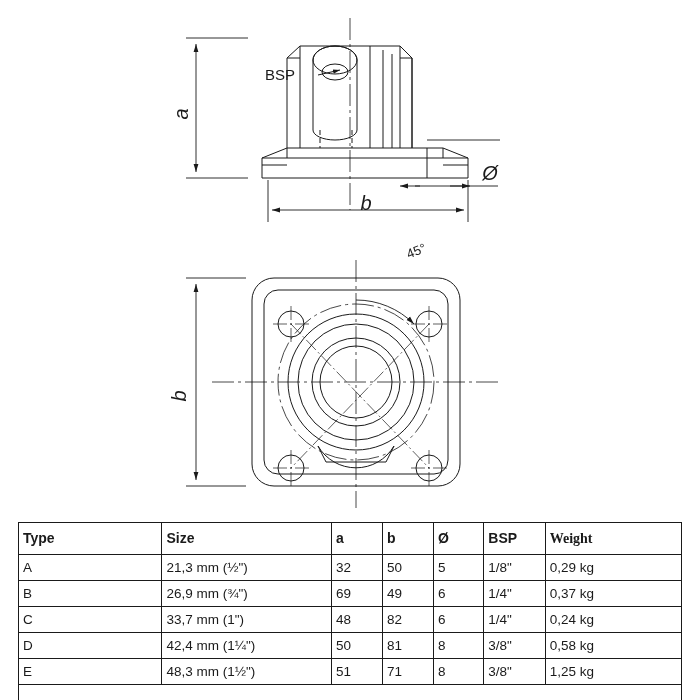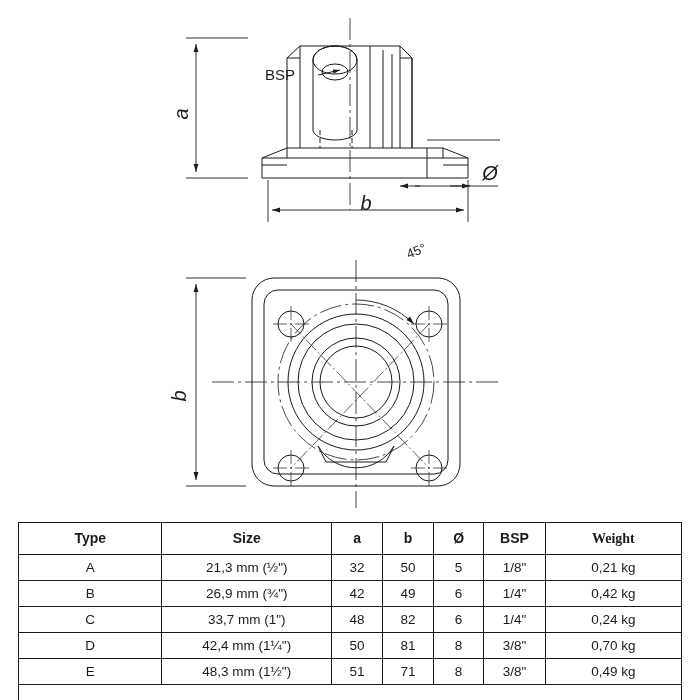--- a/index.html
+++ b/index.html
@@ -35,21 +35,21 @@
   table.spec {
     width: 664px;
     border-collapse: collapse;
     font-size: 13.5px;
   }
   table.spec th, table.spec td {
     border: 1px solid #1a1a1a;
     padding: 2px 4px;
     height: 21px;
     line-height: 17px;
-    text-align: center;
+    text-align: left;
     font-weight: normal;
   }
   table.spec thead th {
     font-weight: bold;
     font-size: 14px;
     height: 27px;
   }
   .col-type { width: 150px; }
   .col-size { width: 180px; }
   .col-a { width: 46px; }
@@ -214,57 +214,57 @@
         </tr>
       </thead>
       <tbody>
         <tr>
           <td>A</td>
           <td>21,3 mm (½")</td>
           <td>32</td>
           <td>50</td>
           <td>5</td>
           <td>1/8"</td>
-          <td>0,21 kg</td>
+          <td>0,29 kg</td>
         </tr>
         <tr>
           <td>B</td>
           <td>26,9 mm (¾")</td>
-          <td>42</td>
+          <td>69</td>
           <td>49</td>
           <td>6</td>
           <td>1/4"</td>
-          <td>0,42 kg</td>
+          <td>0,37 kg</td>
         </tr>
         <tr>
           <td>C</td>
           <td>33,7 mm (1")</td>
           <td>48</td>
           <td>82</td>
           <td>6</td>
           <td>1/4"</td>
           <td>0,24 kg</td>
         </tr>
         <tr>
           <td>D</td>
           <td>42,4 mm (1¼")</td>
           <td>50</td>
           <td>81</td>
           <td>8</td>
           <td>3/8"</td>
-          <td>0,70 kg</td>
+          <td>0,58 kg</td>
         </tr>
         <tr>
           <td>E</td>
           <td>48,3 mm (1½")</td>
           <td>51</td>
           <td>71</td>
           <td>8</td>
           <td>3/8"</td>
-          <td>0,49 kg</td>
+          <td>1,25 kg</td>
         </tr>
         <tr class="spacer">
           <td colspan="7"></td>
         </tr>
       </tbody>
     </table>
   </div>
 
 </div>
 

